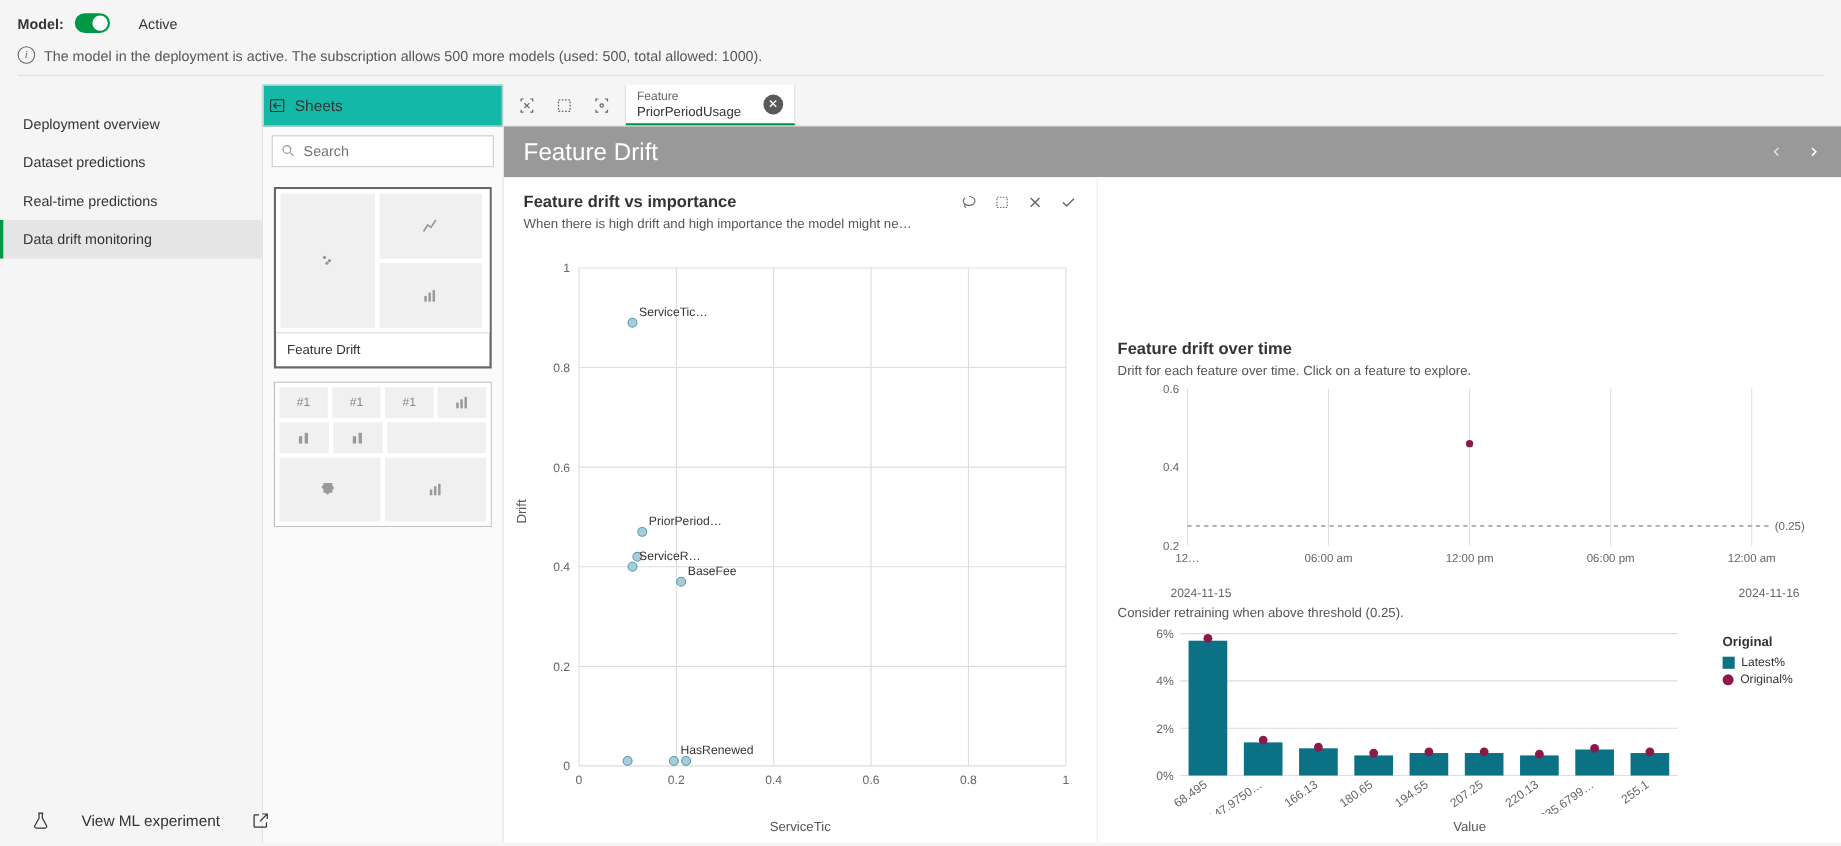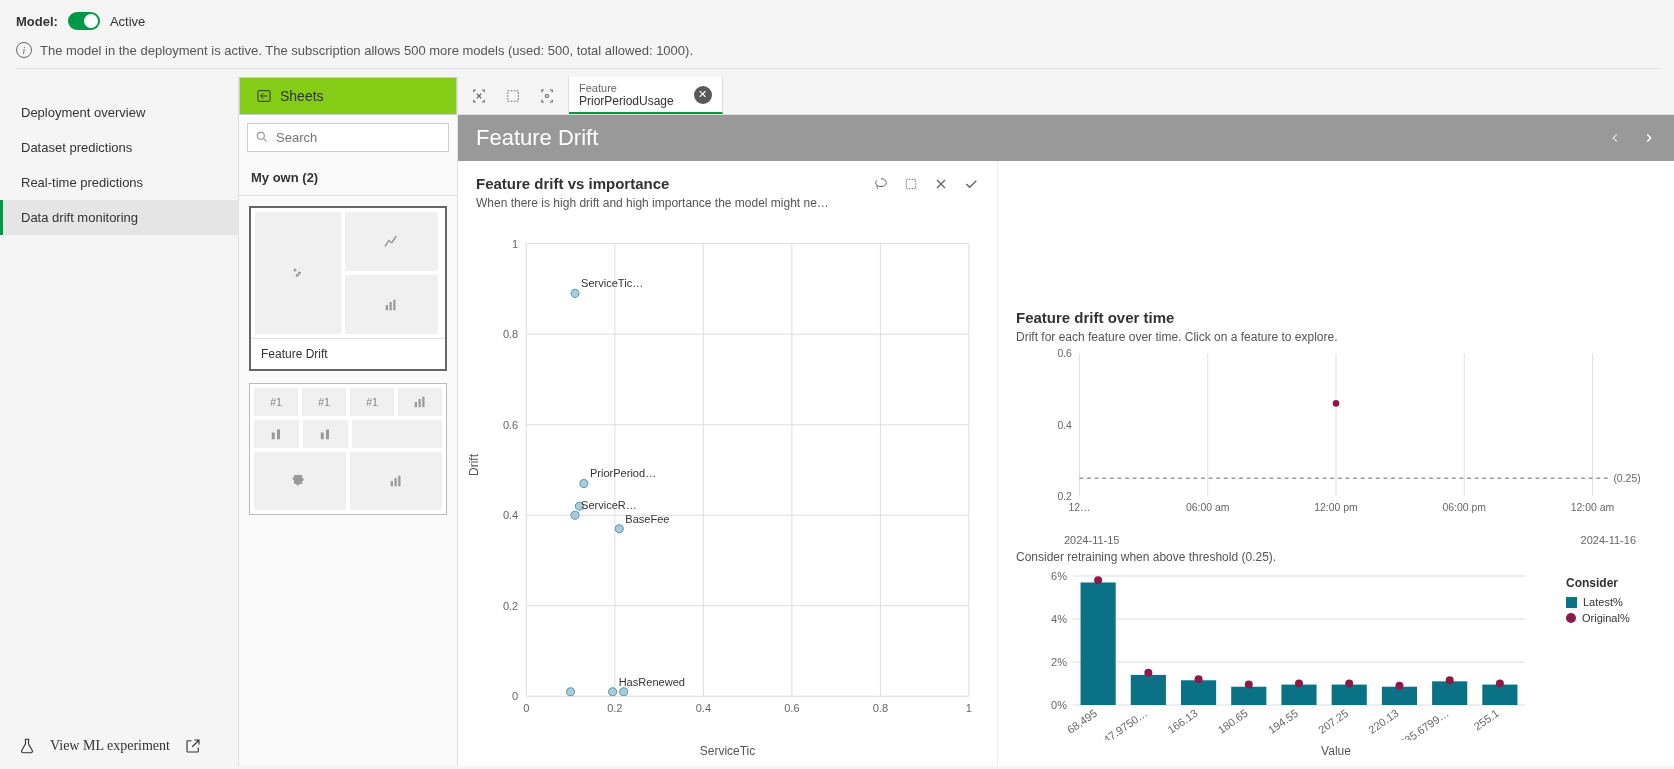--- a/index.html
+++ b/index.html
@@ -3,34 +3,34 @@
 <meta charset="utf-8">
 <style>
 * { box-sizing: border-box; margin: 0; padding: 0; }
 body { font-family: -apple-system, BlinkMacSystemFont, "Segoe UI", Arial, sans-serif; font-size: 13px; color: #333; background: #f5f5f5; width: 1674px; height: 769px; overflow: hidden; }
 
 .header-bar { padding: 12px 16px 8px; background: #f5f5f5; }
 .model-row { display: flex; align-items: center; gap: 10px; margin-bottom: 12px; }
 .model-label { font-weight: 600; font-size: 13px; }
 .toggle { width: 32px; height: 18px; background: #009845; border-radius: 9px; position: relative; }
 .toggle::after { content: ""; position: absolute; right: 2px; top: 2px; width: 14px; height: 14px; background: white; border-radius: 50%; }
-.active-label { font-size: 13px; color: #333; }
+.active-label { font-size: 13px; color: #333; margin-left: 16px; }
 .info-row { display: flex; align-items: center; gap: 8px; color: #555; font-size: 13px; }
 .info-icon-circle { width: 16px; height: 16px; border: 1.5px solid #666; border-radius: 50%; display: flex; align-items: center; justify-content: center; font-size: 10px; font-style: italic; font-family: serif; color: #666; }
 
 .divider-h { height: 1px; background: #ddd; margin-top: 10px; }
 
 .main-layout { display: flex; height: calc(100% - 80px); }
 
 .sidebar { width: 238px; padding-top: 18px; }
 .sidebar-item { padding: 10px 18px; font-size: 13px; color: #333; cursor: pointer; border-left: 3px solid transparent; }
 .sidebar-item.active { background: #e5e5e5; border-left: 3px solid #009845; font-weight: 400; }
 
 .panel { width: 220px; background: #fafafa; border-left: 1px solid #e0e0e0; border-right: 1px solid #e0e0e0; display: flex; flex-direction: column; }
-.sheets-btn { margin: 0; padding: 10px 16px; background: #84cc16; border: 1px solid #ccc; display: flex; align-items: flex-start; gap: 8px; font-size: 14px; }
+.sheets-btn { margin: 0; padding: 10px 4px; background: #14b8a6; border: 1px solid #ccc; display: flex; align-items: flex-start; gap: 8px; font-size: 14px; }
 .sheets-btn svg { width: 16px; height: 16px; }
 .search-wrap { padding: 8px; }
 .search-input { width: 100%; padding: 6px 8px 6px 28px; border: 1px solid #ccc; background: white; font-size: 13px; }
 .search-box { position: relative; }
 .search-box svg { position: absolute; left: 8px; top: 7px; width: 14px; height: 14px; }
 .myown { padding: 10px 12px; font-weight: 600; font-size: 13px; border-bottom: 1px solid #ddd; }
 .sheet-thumbs { padding: 10px; display: flex; flex-direction: column; gap: 12px; }
 .sheet-card { border: 1px solid #bbb; background: white; }
 .sheet-card.selected { border: 2px solid #666; }
 .sheet-card .thumb { height: 130px; display: flex; flex-wrap: wrap; gap: 4px; padding: 4px; background: white; }
@@ -76,21 +76,21 @@
 .bar-chart-wrap { display: flex; gap: 12px; margin-top: 6px; }
 .bar-svg { flex: 1; height: 170px; }
 .bar { fill: #0b7285; }
 .orig-dot { fill: #8b1a4a; }
 .legend { width: 90px; padding-top: 6px; }
 .legend-title { font-size: 12px; font-weight: 600; margin-bottom: 6px; }
 .legend-item { display: flex; align-items: center; gap: 6px; font-size: 11px; margin-bottom: 4px; }
 .legend-sq { width: 11px; height: 11px; background: #0b7285; }
 .legend-dot { width: 10px; height: 10px; border-radius: 50%; background: #8b1a4a; }
 
-.footer-link { position: absolute; bottom: 14px; left: 18px; display: flex; align-items: center; gap: 14px; font-size: 14px; color: #333; font-family: Liberation Serif, serif; }
+.footer-link { position: absolute; bottom: 14px; left: 28px; display: flex; align-items: center; gap: 28px; font-size: 14px; color: #333; }
 .footer-link svg { width: 18px; height: 18px; }
 </style>
 </head>
 <body>
 
 <div class="header-bar">
   <div class="model-row">
     <span class="model-label">Model:</span>
     <div class="toggle"></div>
     <span class="active-label">Active</span>
@@ -128,24 +128,20 @@
       <span>Sheets</span>
     </div>
     <div class="search-wrap">
       <div class="search-box">
         <svg viewBox="0 0 24 24" fill="none" stroke="#999" stroke-width="2">
             <circle cx="10" cy="10" r="6"></circle>
             <path d="M15 15l5 5"></path>
           </svg>
         <input class="search-input" placeholder="Search" style="">
       </div>
-    </div>
-    <div class="myown">
-      <span>My own</span>
-      <span>(2)</span>
     </div>
     <div class="sheet-thumbs">
       <div class="sheet-card selected">
         <div class="thumb">
           <div class="thumb-cell" style="width:46%;height:100%">
               <svg viewBox="0 0 24 24" fill="#999">
                 <circle cx="8" cy="8" r="2"></circle>
                 <circle cx="14" cy="12" r="2"></circle>
                 <circle cx="11" cy="15" r="2"></circle>
               </svg>
@@ -376,21 +372,21 @@
               <circle cx="364.44444444444446" cy="115.65" r="4" class="orig-dot"></circle>
               <text x="364.44444444444446" y="145" class="axis-text" text-anchor="end" transform="rotate(-35 364.44444444444446 145)">220.13</text>
               <rect x="397.0888888888889" y="111.35" width="35.15555555555555" height="23.650000000000002" class="bar"></rect>
               <circle cx="414.6666666666667" cy="110.275" r="4" class="orig-dot"></circle>
               <text x="414.6666666666667" y="145" class="axis-text" text-anchor="end" transform="rotate(-35 414.6666666666667 145)">235.6799…</text>
               <rect x="447.31111111111113" y="114.575" width="35.15555555555555" height="20.425" class="bar"></rect>
               <circle cx="464.8888888888889" cy="113.5" r="4" class="orig-dot"></circle>
               <text x="464.8888888888889" y="145" class="axis-text" text-anchor="end" transform="rotate(-35 464.8888888888889 145)">255.1</text>
             </svg>
           <div class="legend">
-            <div class="legend-title">Consider</div>
+            <div class="legend-title">Original</div>
             <div class="legend-item">
                 <div class="legend-sq"></div>
                 <span>Latest%</span>
               </div>
             <div class="legend-item">
                 <div class="legend-dot"></div>
                 <span>Original%</span>
               </div>
           </div>
         </div>

